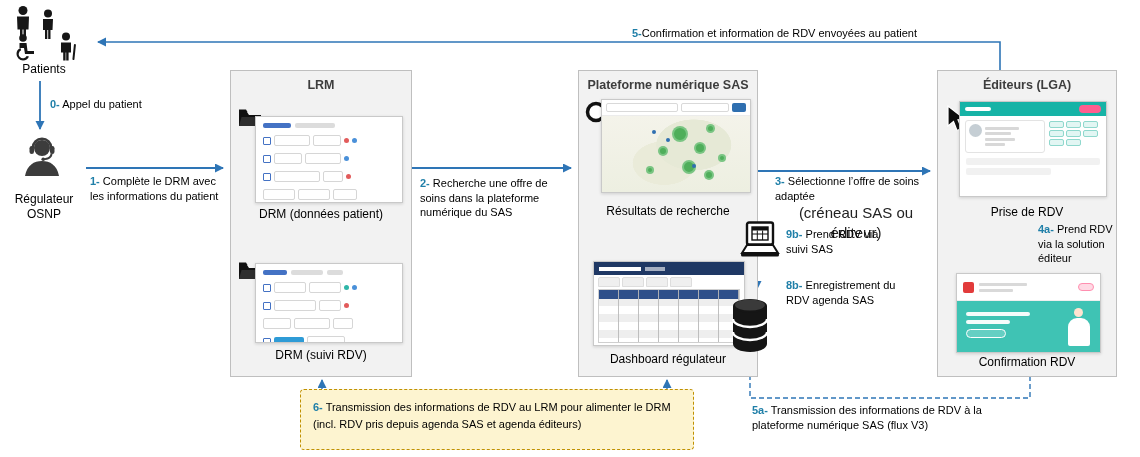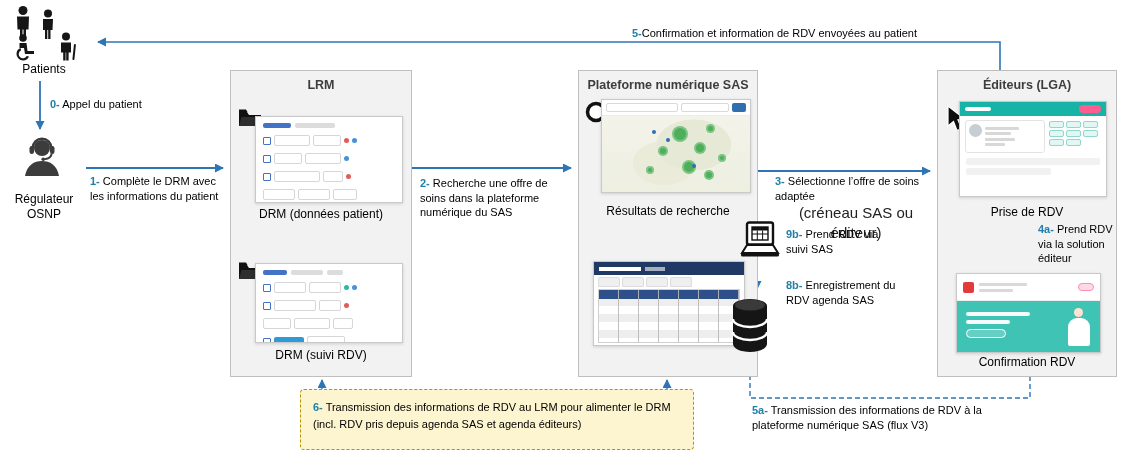--- a/index.html
+++ b/index.html
@@ -276,20 +276,21 @@
           <i class="d-t2"></i>
         </div>
       <div class="d-tabs">
           <i></i>
           <i></i>
           <i></i>
           <i></i>
         </div>
       <div class="d-grid"></div>
     </div>
+    <div class="caption" style="top:281px">Dashboard régulateur</div>
   </div>
 
   <div class="abs step" style="left:775px;top:174px;width:162px">
     <span class="num">3-</span><span> Sélectionne l’offre de soins adaptée</span>
     <div class="sub">(créneau SAS ou éditeur)</div>
   </div>
 
   <div class="abs" style="left:739px;top:221px">
     <svg width="42" height="38" viewBox="0 0 42 38">
       <rect x="8" y="1.5" width="26" height="22" rx="2" fill="#fff" stroke="#111" stroke-width="2.4"></rect>

